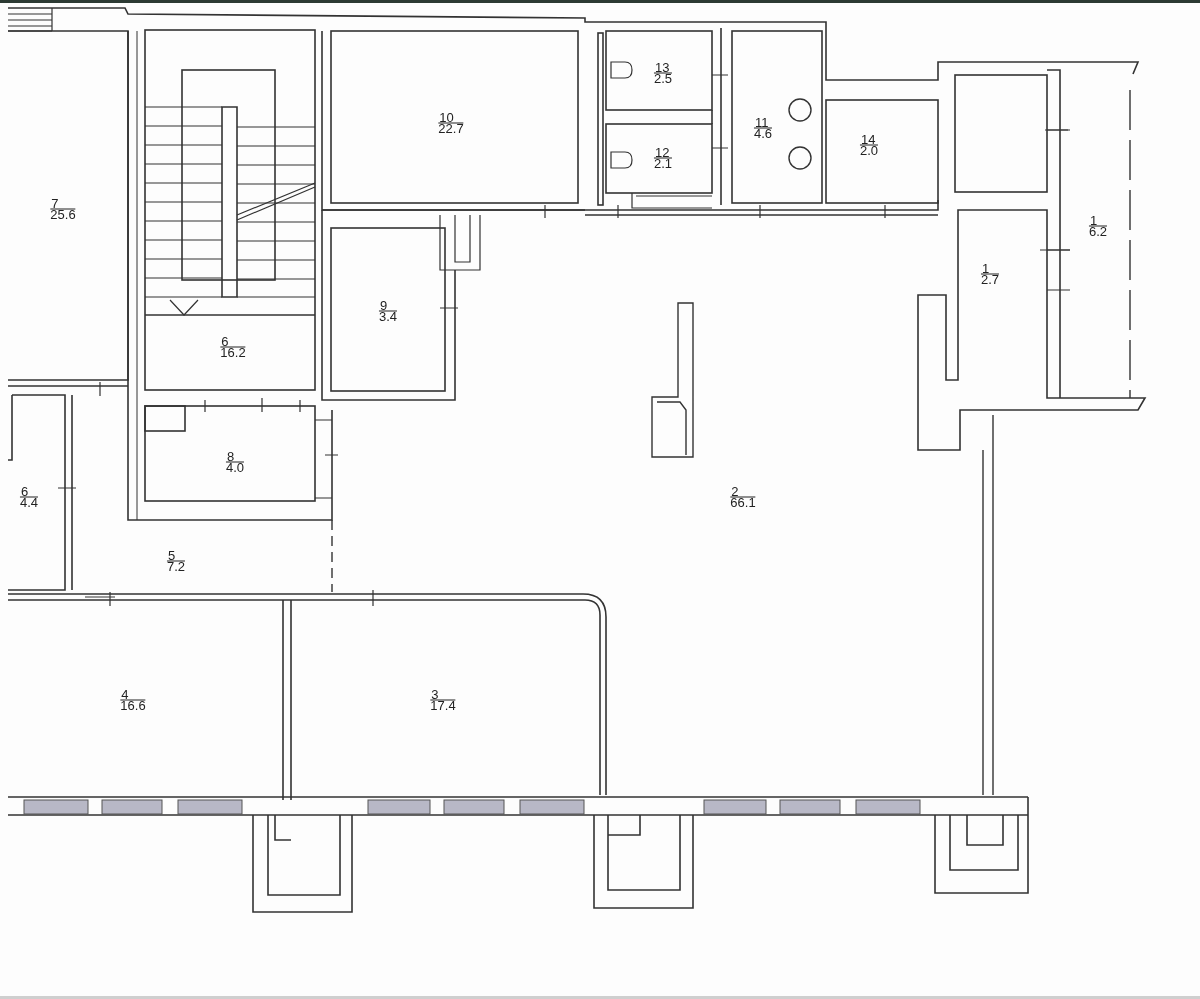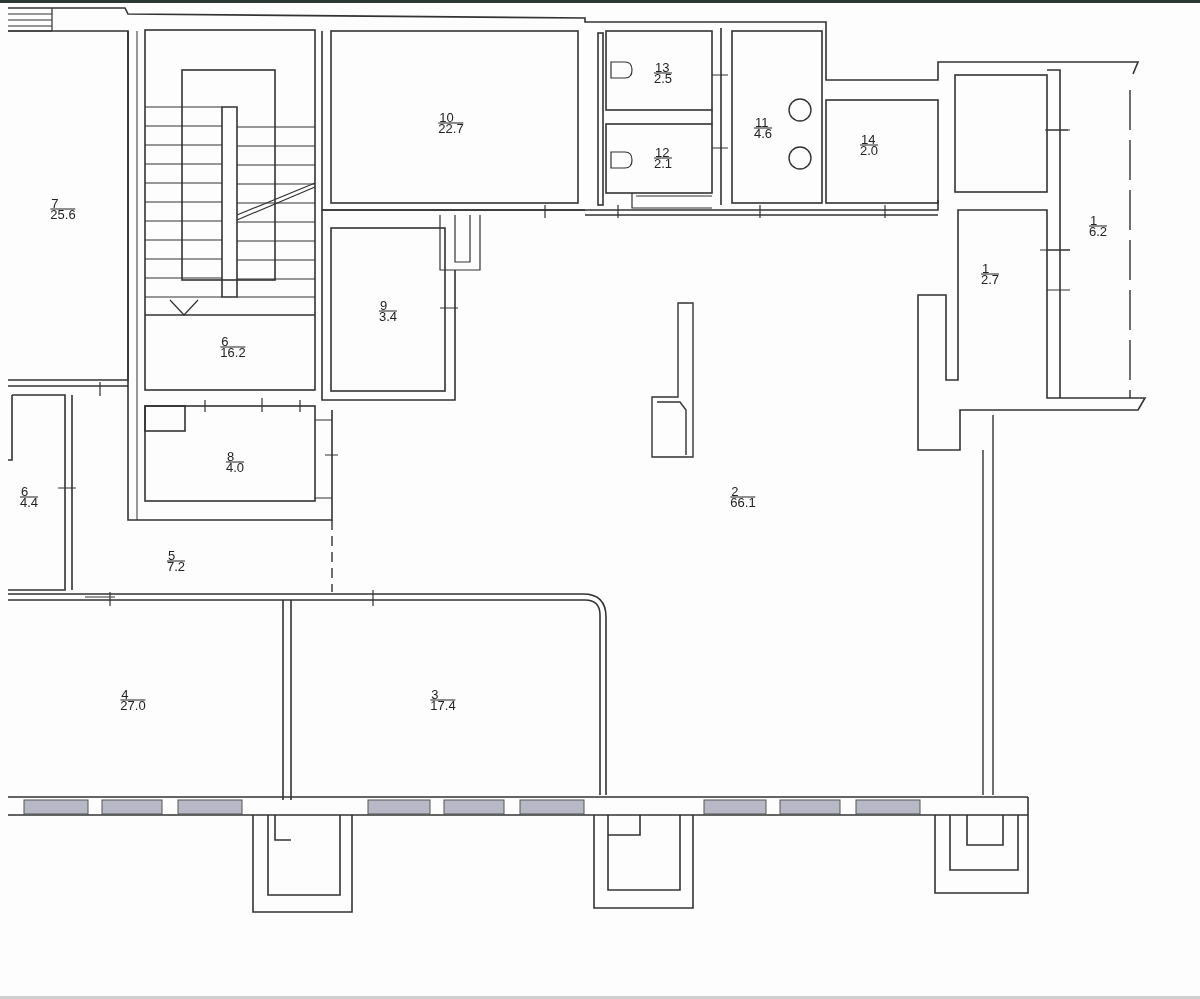--- a/index.html
+++ b/index.html
@@ -113,21 +113,21 @@
   <div class="lbl" style="left:743px;top:497px;">
       <span class="n">2</span>
       <span class="a">66.1</span>
     </div>
   <div class="lbl" style="left:443px;top:700px;">
       <span class="n">3</span>
       <span class="a">17.4</span>
     </div>
   <div class="lbl" style="left:133px;top:700px;">
       <span class="n">4</span>
-      <span class="a">27.0</span>
+      <span class="a">16.6</span>
     </div>
   <div class="lbl" style="left:176px;top:561px;">
       <span class="n">5</span>
       <span class="a">7.2</span>
     </div>
   <div class="lbl" style="left:29px;top:497px;">
       <span class="n">6</span>
       <span class="a">4.4</span>
     </div>
   <div class="lbl" style="left:63px;top:209px;">

